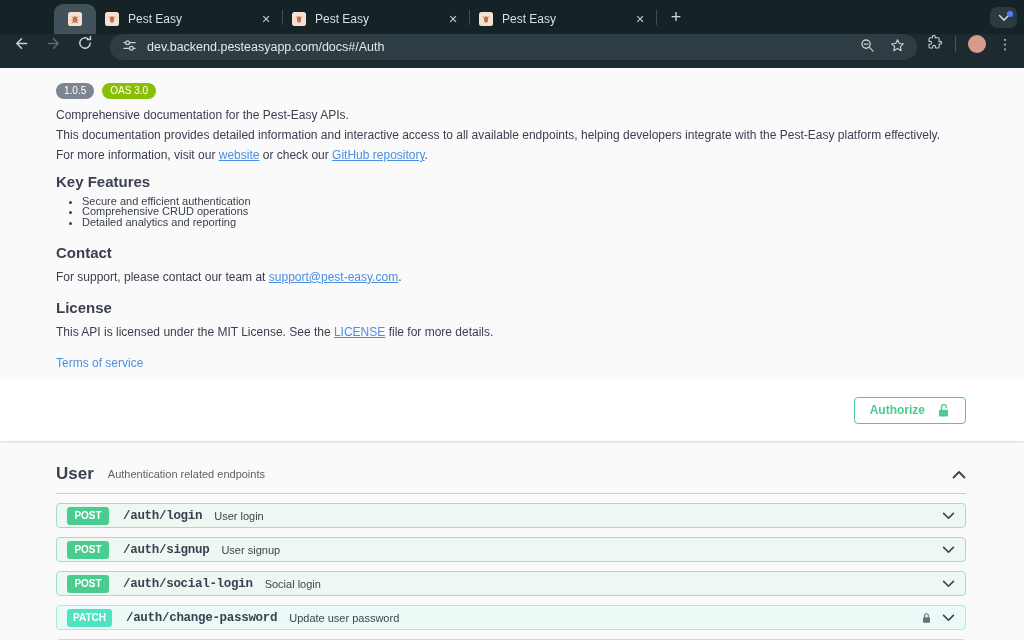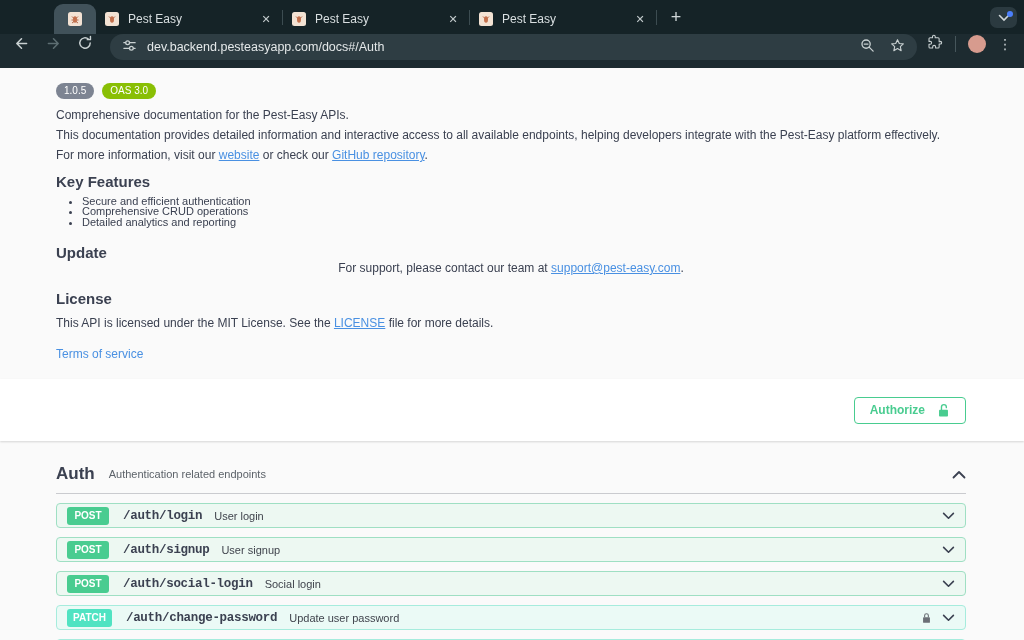--- a/index.html
+++ b/index.html
@@ -37,21 +37,21 @@
   .api-title { font-size:29px; font-weight:bold; color:#3b4151; line-height:1.05; letter-spacing:-0.3px; }
   .pill { font-size:10px; font-weight:normal; color:#fff; padding:3px 8px; border-radius:10px; margin-top:5px; display:inline-block; line-height:1; }
   .pill.version { background:#7d8492; }
   .pill.oas { background:#89bf04; }
   .info p { font-size:12px; line-height:13px; margin-bottom:7px; color:#3b4151; }
   .info h2 { font-size:15px; font-weight:bold; color:#3b4151; }
   .h2-features { margin-top:11px; }
   .info ul { margin:6px 0 0 0; padding-left:26px; }
   .info li { font-size:11px; line-height:10.3px; color:#3b4151; }
   .h2-contact { margin-top:17px; }
-  .p-contact { margin-top:1px;text-align:center; }
+  .p-contact { margin-top:10px; }
   .h2-license { margin-top:15px; }
   .p-license { margin-top:10px; }
   a.lnk { color:#4990e2; text-decoration:underline; cursor:pointer; }
   a.lnk.plain { text-decoration:none; }
   .terms { display:inline-block; margin-top:10px; font-size:12px; }
 
   .scheme-bar { height:62px; background:#fff; box-shadow:0 1px 2px rgba(0,0,0,.15); display:flex; justify-content:flex-end; align-items:center; padding:0 58px; }
   .authorize-btn { display:flex; align-items:center; gap:12px; border:1.5px solid #49cc90; border-radius:4px; background:transparent; color:#49cc90; font-weight:bold; font-size:12px; padding:5px 15px; cursor:pointer; font-family:"Liberation Sans", sans-serif; }
 
   .auth-wrap { padding:23px 58px 0 56px; }
@@ -200,42 +200,42 @@
     <p>This documentation provides detailed information and interactive access to all available endpoints, helping developers integrate with the Pest-Easy platform effectively.</p>
     <p><span>For more information, visit our </span><a class="lnk">website</a><span> or check our </span><a class="lnk">GitHub repository</a><span>.</span></p>
 
     <h2 class="h2-features">Key Features</h2>
     <ul>
       <li>Secure and efficient authentication</li>
       <li>Comprehensive CRUD operations</li>
       <li>Detailed analytics and reporting</li>
     </ul>
 
-    <h2 class="h2-contact">Update</h2>
+    <h2 class="h2-contact">Contact</h2>
     <p class="p-contact"><span>For support, please contact our team at </span><a class="lnk">support@pest-easy.com</a><span>.</span></p>
 
     <h2 class="h2-license">License</h2>
     <p class="p-license"><span>This API is licensed under the MIT License. See the </span><a class="lnk">LICENSE</a><span> file for more details.</span></p>
 
     <a class="lnk plain terms">Terms of service</a>
   </div>
 
   <div class="scheme-bar">
     <button class="authorize-btn">
       <span>Authorize</span>
       <svg width="13" height="15" viewBox="0 0 16 18">
           <rect x="2.5" y="8" width="11" height="8.5" rx="1" fill="#49cc90"></rect>
           <path d="M5.5 8 V4.8 a3 3 0 0 1 6 0 v0.7" stroke="#49cc90" stroke-width="1.7" fill="none" stroke-linecap="round"></path>
         </svg>
     </button>
   </div>
 
   <div class="auth-wrap">
     <div class="tag-header">
-      <span class="tag-title">Auth</span>
+      <span class="tag-title">User</span>
       <span class="tag-desc">Authentication related endpoints</span>
       <span class="tag-caret">
         <svg width="14" height="9" viewBox="0 0 14 9">
             <path d="M1.5 7.5 L7 2 L12.5 7.5" stroke="#3b4151" stroke-width="1.8" fill="none" stroke-linecap="round" stroke-linejoin="round"></path>
           </svg>
       </span>
     </div>
 
     <div class="opblock post">
       <span class="op-badge">POST</span>

